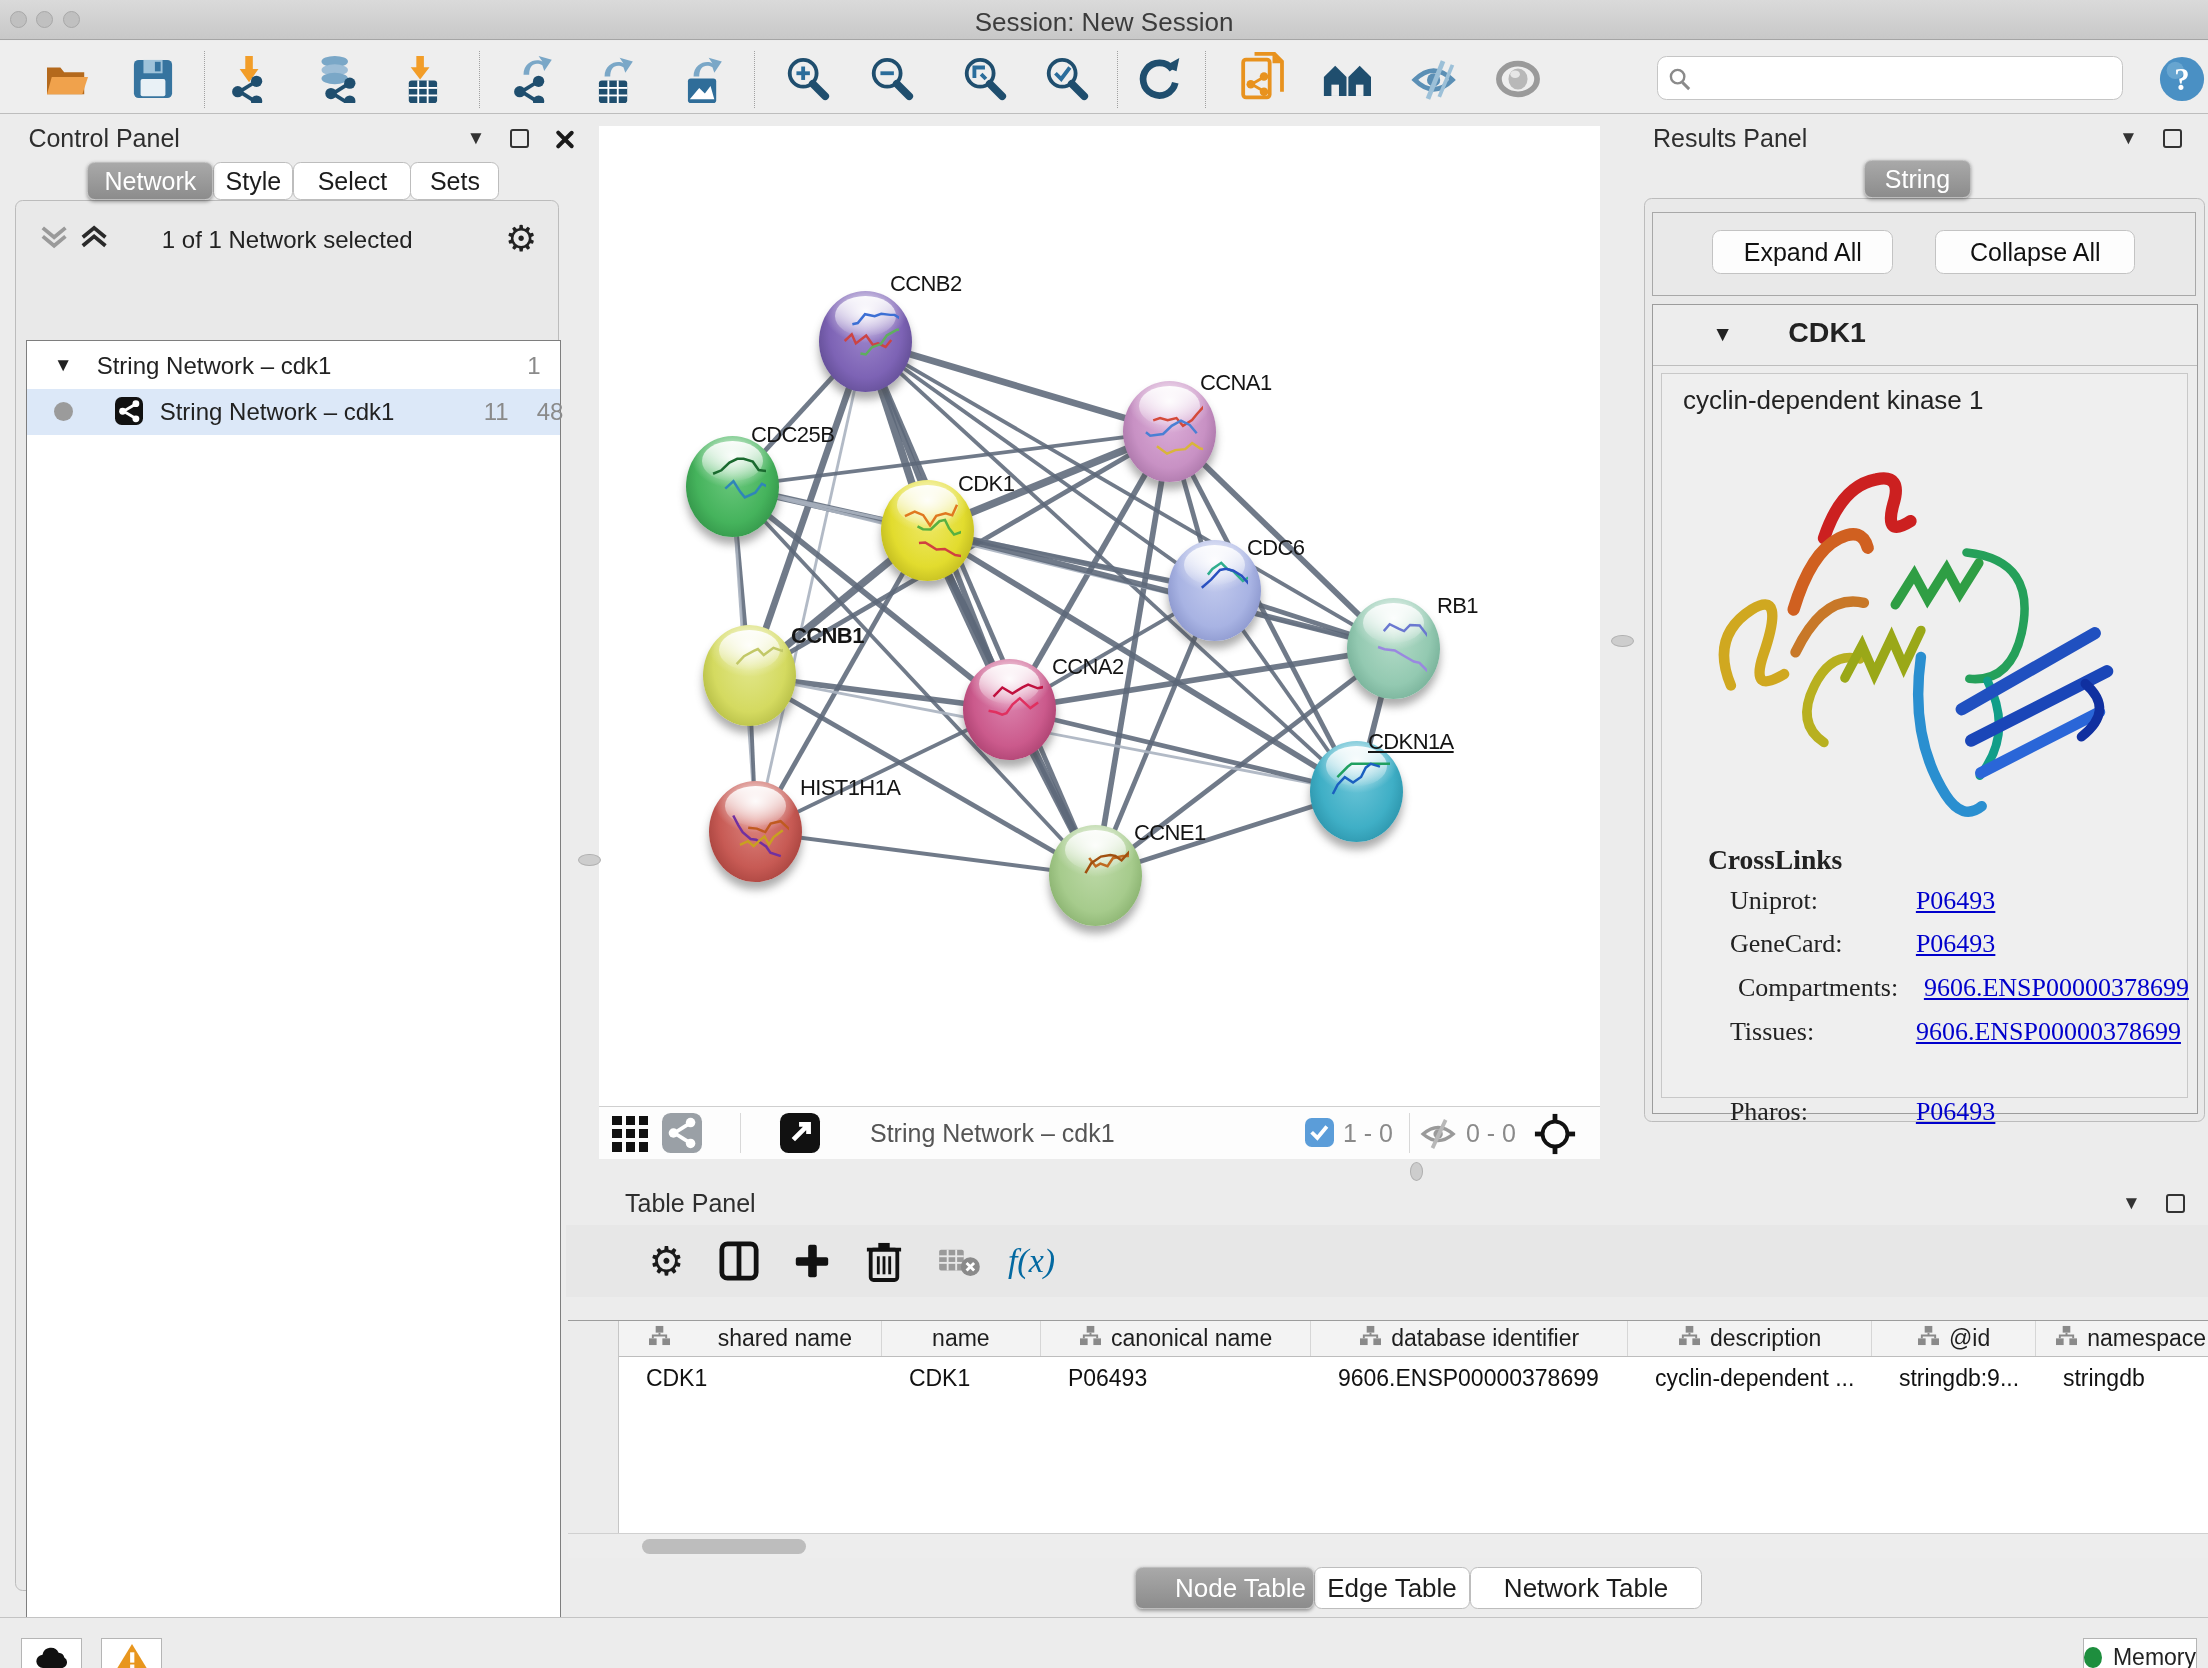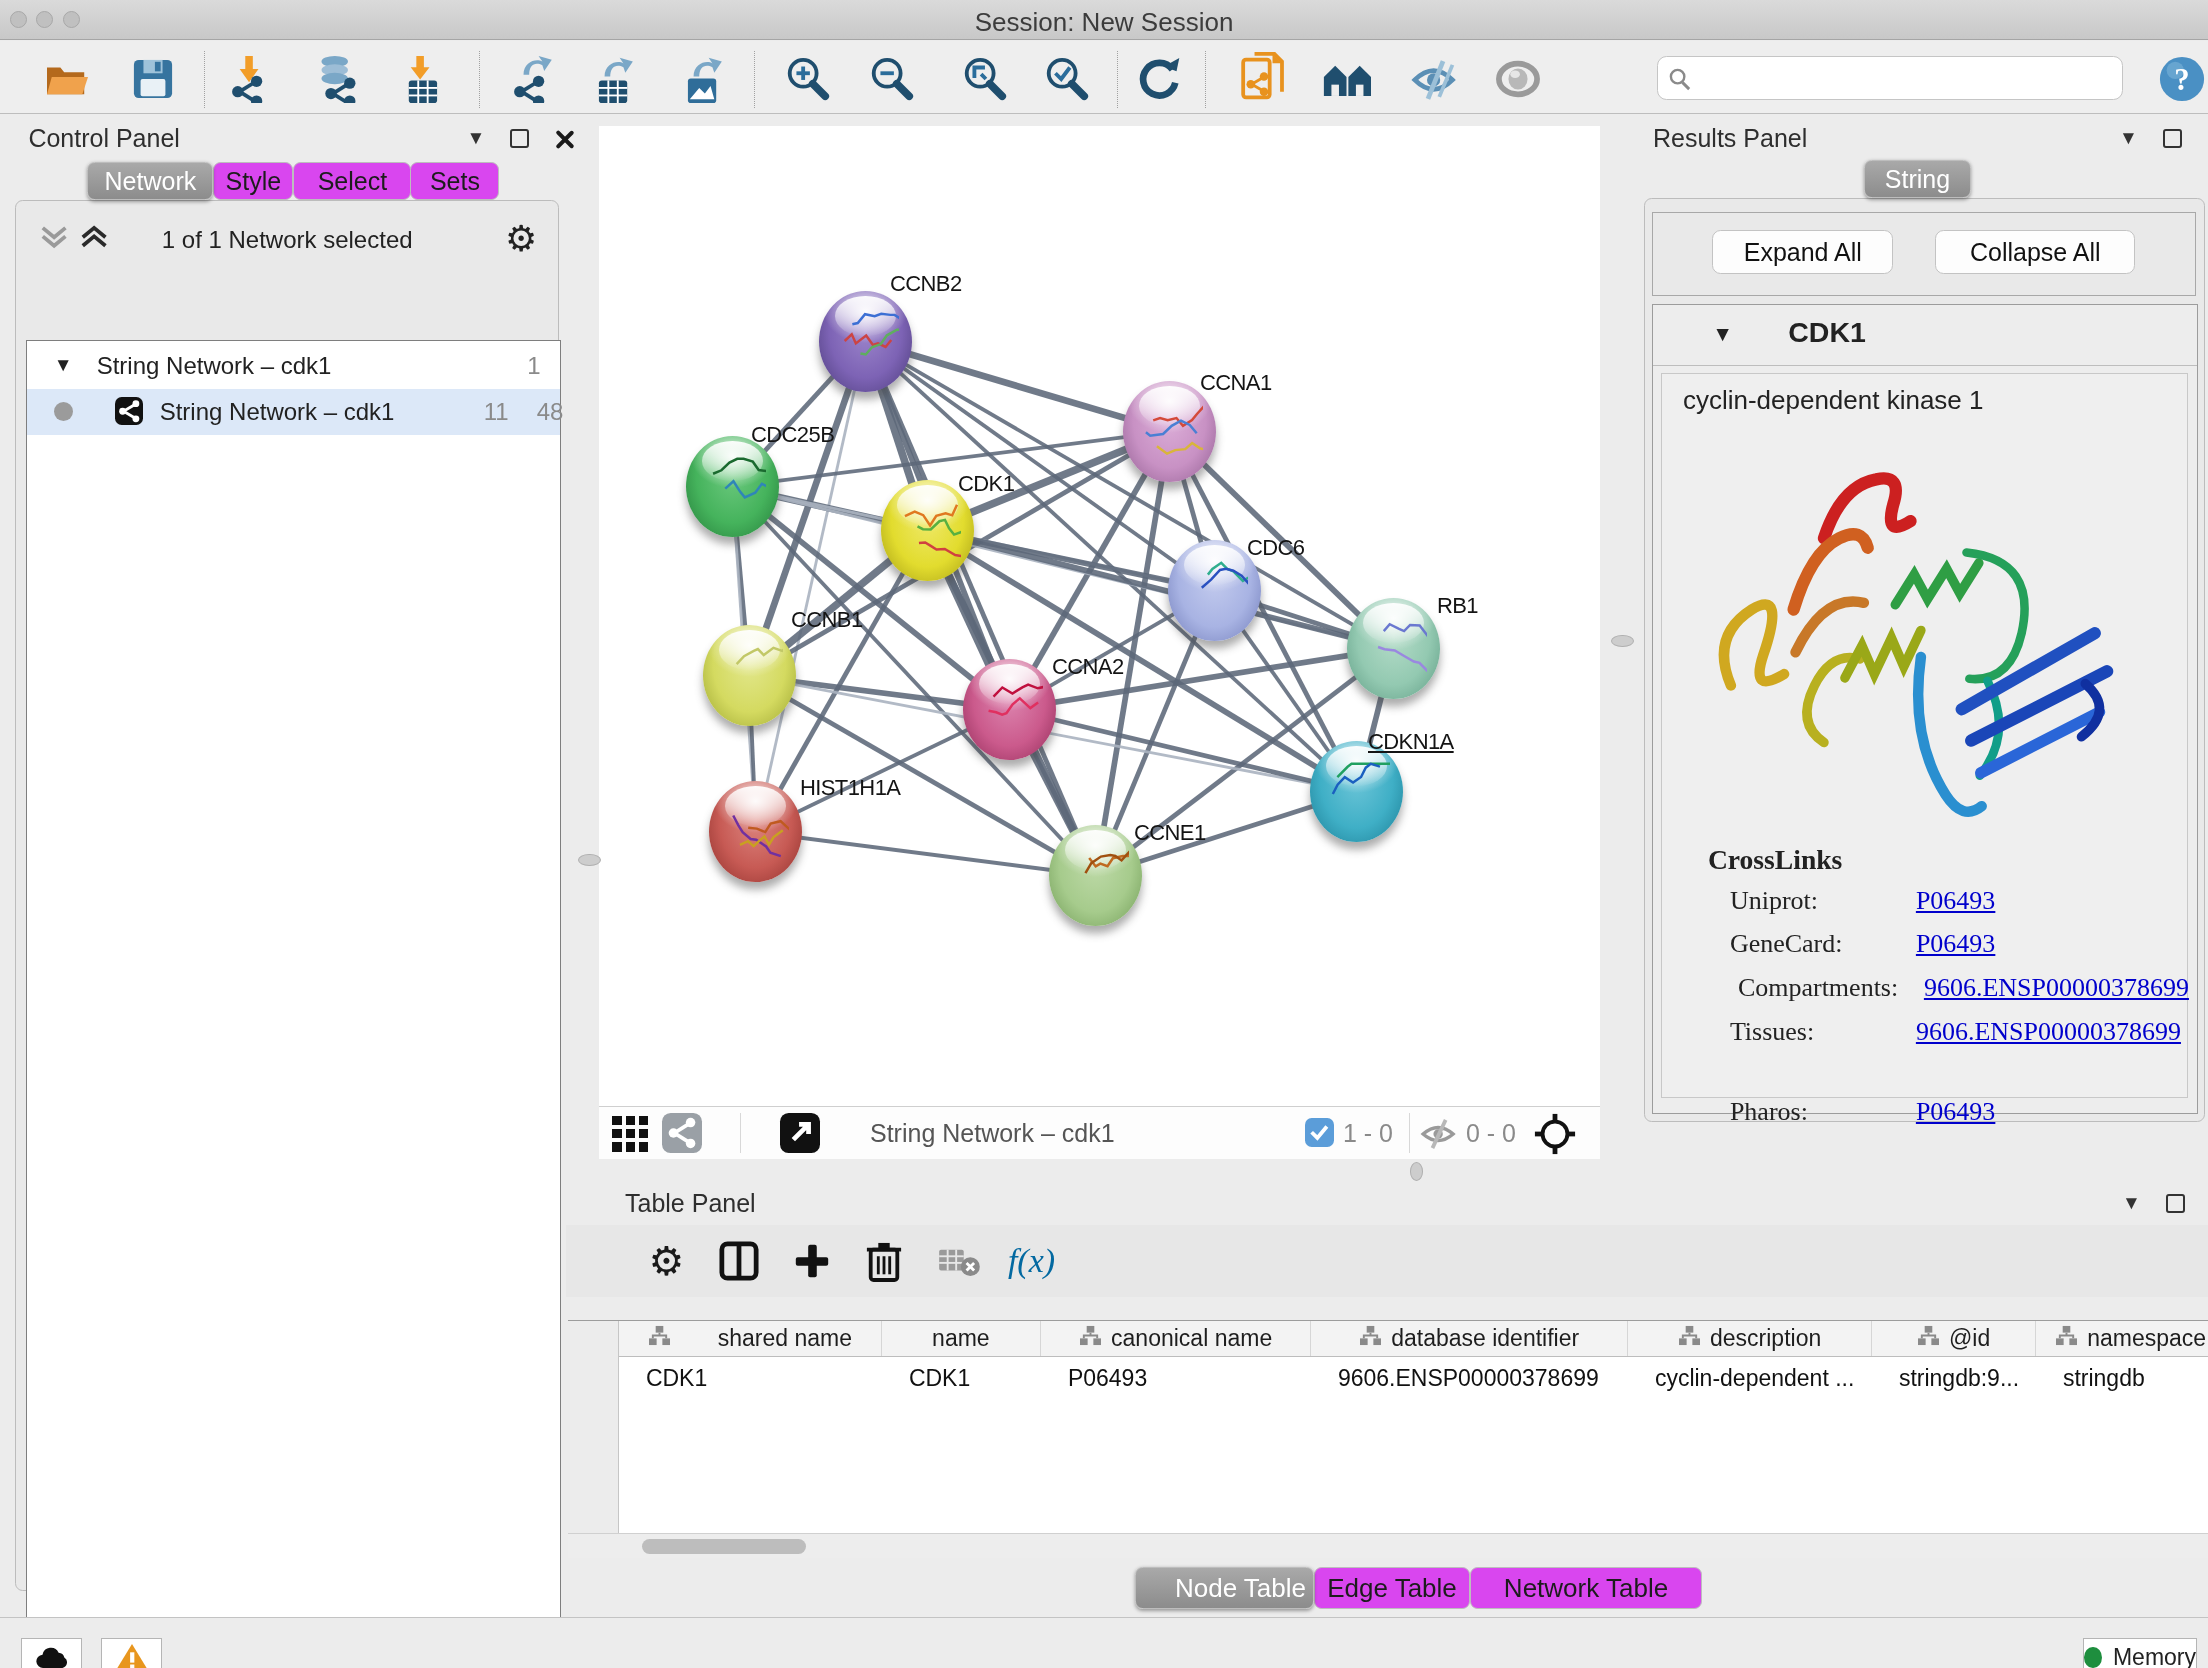--- a/index.html
+++ b/index.html
@@ -29,21 +29,21 @@
   .searchbox svg { position:absolute; left:9.5px; top:9.5px; }
   
   .dock-title { font-size:25px; color:#2e2e2e; }
   .hdr-icons { position:absolute; display:flex; gap:25px; align-items:center; }
   .tri { font-size:19px; color:#333; }
   .sq { width:19px; height:19px; border:2.9px solid #333; border-radius:2.9px; }
   .xx { position:relative; width:19px; height:19px; }
   .xx:before,.xx:after { content:""; position:absolute; left:8.6px; top:-1px; width:3.8px; height:23px;
     background:#1a1a1a; border-radius:1.9px; }
   .xx:before { transform:rotate(45deg); } .xx:after { transform:rotate(-45deg); }
-  .tab { position:absolute; height:38px; background:#d946ef; border:1px solid #bdbdbd;
+  .tab { position:absolute; height:38px; background:#ffffff; border:1px solid #bdbdbd;
     border-radius:7.6px; display:flex; align-items:center; justify-content:center;
     font-size:25px; color:#1c1c1c; }
   .tab.sel { background:linear-gradient(#a9a9a9,#8c8c8c); color:#fff;
     box-shadow:0 1.9px 3.8px rgba(0,0,0,.35); z-index:2; }
   .pane { position:absolute; background:#e9e9e9; border:1px solid #bcbcbc; border-radius:7.6px; }
   
   .control { position:absolute; left:11.4px; top:116px; width:559px; height:1476px; }
   .net-box { position:absolute; left:9.5px; top:139px; width:535px; height:1328px;
     background:#fff; border:1.9px solid #7e7e7e; }
   .tree-row1 { position:absolute; left:0; top:5.7px; width:100%; height:42px; font-size:24px; }
@@ -461,21 +461,21 @@
             <path d="M24.806755829903977,14.744958847736626 L31.0,7.6 L40.8,12.5 L46.1,14.8 L52.4,8.3 L62.4,8.9 L70.8,19.8 L80.1,28.4" fill="none" stroke="#6a78d0" stroke-width="2.6"></path>
             <path d="M18.80812757201646,31.44838820301783 L25.6,33.7 L36.3,35.1 L46.6,41.1 L56.3,46.7 L62.2,48.1 L70.3,56.4 L75.8,60.0" fill="none" stroke="#9a88e0" stroke-width="2.6"></path>
           </svg>
         </div>
         <div class="netlabel" style="left: 838px; top: 467px;">RB1</div>
         <div class="node" style="left: 104px; top: 499px; background: radial-gradient(60% 42% at 50% 20%, rgba(255, 255, 255, 0.92), rgba(255, 255, 255, 0) 75%), radial-gradient(at 50% 38%, rgb(226, 231, 140) 0%, rgb(212, 218, 96) 55%, rgb(154, 163, 46) 100%);">
           <svg width="67" height="63" viewBox="0 0 70 66">
             <path d="M21.524948559670783,21.109190672153634 L29.3,12.8 L39.5,7.3 L43.8,5.3 L49.9,11.6 L60.1,4.0 L69.2,7.2 L73.7,4.0" fill="none" stroke="#c2c867" stroke-width="2.6"></path>
           </svg>
         </div>
-        <div class="netlabel" style="left: 192px; top: 481px;">CCNB1</div>
+        <div class="netlabel" style="left: 192px; top: 497px; font-weight: bold;">CCNB1</div>
         <div class="node" style="left: 364px; top: 533px; background: radial-gradient(60% 42% at 50% 20%, rgba(255, 255, 255, 0.92), rgba(255, 255, 255, 0) 75%), radial-gradient(at 50% 38%, rgb(221, 134, 176) 0%, rgb(203, 90, 140) 55%, rgb(142, 42, 86) 100%);">
           <svg width="67" height="63" viewBox="0 0 70 66">
             <path d="M18.243141289437585,19.473422496570645 L27.5,9.9 L38.1,16.2 L48.5,9.8 L54.5,6.9 L64.7,10.8 L74.7,8.5 L81.3,14.6" fill="none" stroke="#c0103f" stroke-width="2.6"></path>
             <path d="M13.067558299039781,34.23446502057613 L21.0,35.9 L27.3,38.4 L31.8,36.8 L38.3,27.5 L45.8,21.3 L56.8,31.5 L65.0,25.6" fill="none" stroke="#e03060" stroke-width="2.6"></path>
           </svg>
         </div>
         <div class="netlabel" style="left: 453px; top: 528px;">CCNA2</div>
         <div class="node" style="left: 711px; top: 615px; background: radial-gradient(60% 42% at 50% 20%, rgba(255, 255, 255, 0.92), rgba(255, 255, 255, 0) 75%), radial-gradient(at 50% 38%, rgb(108, 197, 216) 0%, rgb(63, 175, 198) 55%, rgb(27, 124, 147) 100%);">
           <svg width="67" height="63" viewBox="0 0 70 66">
             <path d="M14.96133401920439,17.837654320987653 L25.7,7.1 L29.8,4.0 L39.2,4.0 L45.1,4.0 L55.4,4.0 L66.2,4.0 L74.9,4.0" fill="none" stroke="#20a060" stroke-width="2.6"></path>

